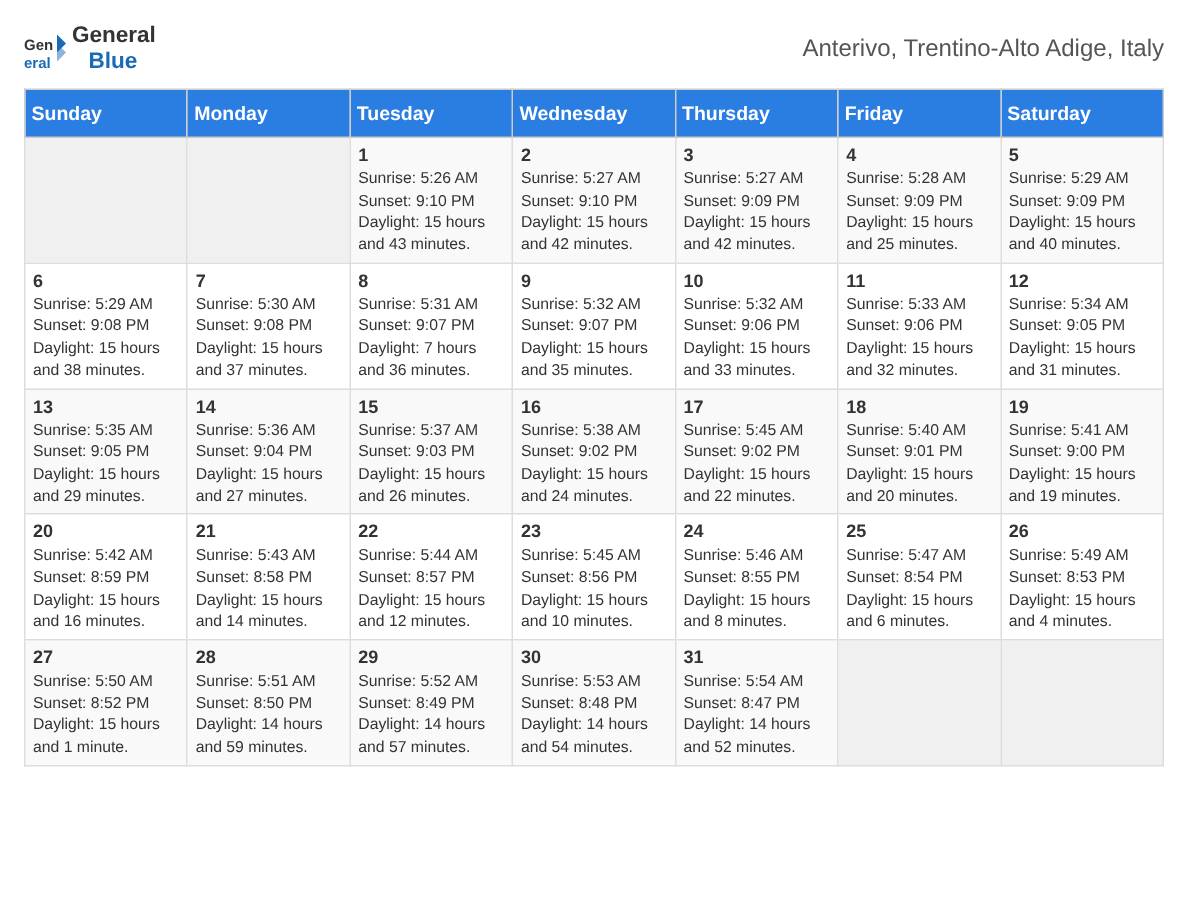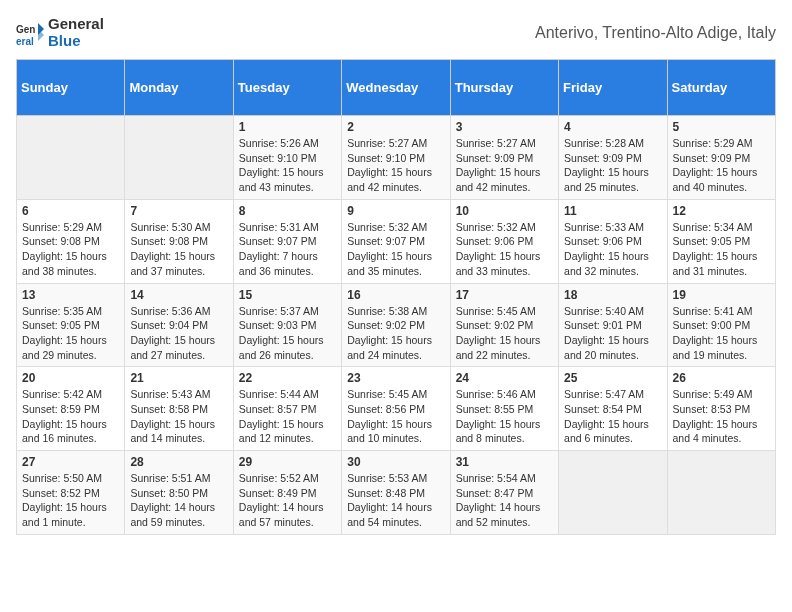--- a/index.html
+++ b/index.html
@@ -40,21 +40,21 @@
     table {
       width: 100%;
       border-collapse: collapse;
       table-layout: fixed;
     }
     thead tr th {
       background-color: #2a7de1;
       color: #fff;
       font-size: 13px;
       font-weight: bold;
-      padding: 20px 4px;
+      padding: 8px 4px;
       text-align: left;
       border: 1px solid #ccc;
     }
     tbody tr td {
       vertical-align: top;
       padding: 4px 5px;
       font-size: 10.5px;
       color: #333;
       border: 1px solid #ddd;
       height: 80px;
@@ -86,21 +86,21 @@
     <svg class="logo-icon" viewBox="0 0 28 28">
       <text x="0" y="14" font-size="10" font-weight="bold" fill="#333">Gen</text>
       <text x="0" y="26" font-size="10" font-weight="bold" fill="#1a6bb5">eral</text>
       <polygon points="22,4 28,10 22,16" fill="#1a6bb5"></polygon>
       <polygon points="22,10 28,16 22,22" fill="#1a6bb5" opacity="0.5"></polygon>
     </svg>
     <div>
       <div style="font-size:15px;font-weight:bold;line-height:1.1;">
         <span style="color:#333;">General</span>
       </div>
-      <div style="font-size:15px;font-weight:bold;line-height:1.1;">
+      <div style="font-size:15px;font-weight:bold;line-height:1.1;margin-left:11px;">
         <span style="color:#1a6bb5;">Blue</span>
       </div>
     </div>
   </div>
   <div class="title-area">
     <div class="subtitle">Anterivo, Trentino-Alto Adige, Italy</div>
   </div>
 </div>
 
 <table>

